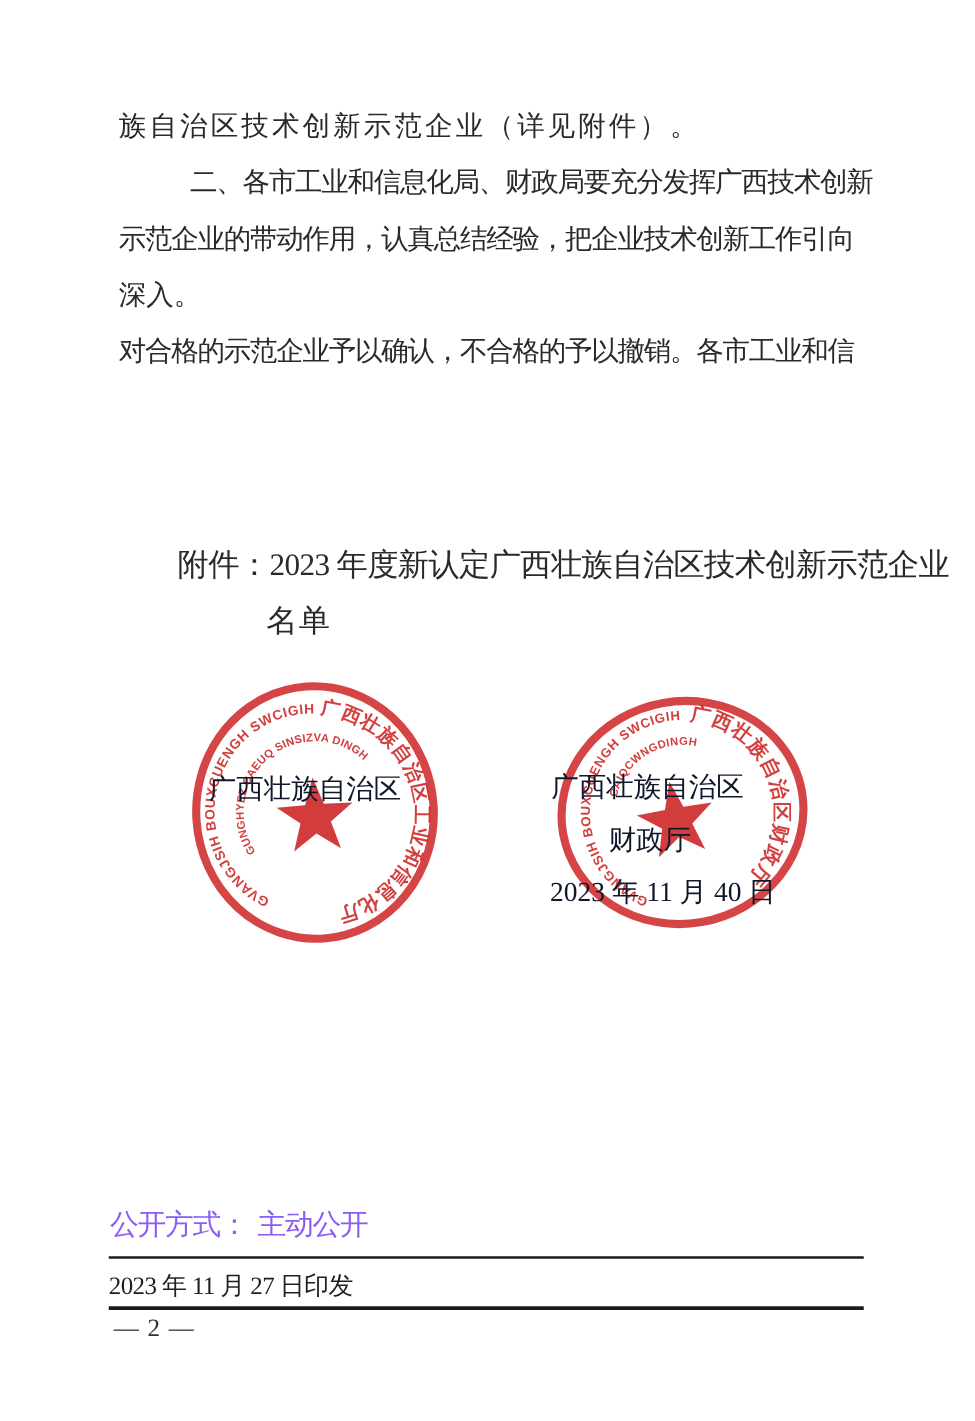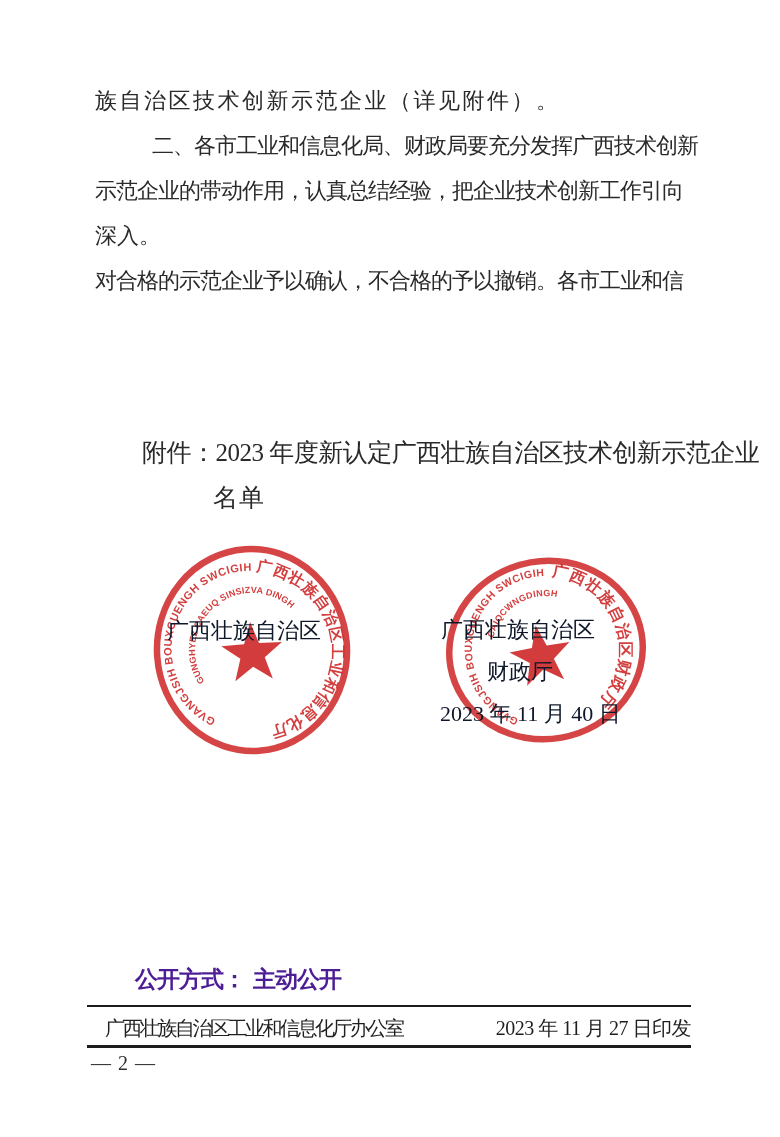--- a/index.html
+++ b/index.html
@@ -33,21 +33,21 @@
 
   .seal-overlay{position:absolute;z-index:3;font-size:22px;color:#0f172a;white-space:nowrap;}
   .lorg1{left:167px;top:616px;}
   .lorg2{left:170px;top:659px;}
   .rorg1{left:441px;top:615px;}
   .rorg2{left:487px;top:657px;}
   .seal-date{left:440px;top:699px;font-size:22px;}
 
   
   .disclosure{position:absolute;left:88px;top:964px;font-family:"Liberation Sans","DejaVu Sans",sans-serif;
-    font-weight:bold;font-size:23px;color:#4c1d95;letter-spacing:-1px;white-space:nowrap;margin-left:47px;}
+    font-weight:normal;font-size:23px;color:#8b5cf6;letter-spacing:-1px;white-space:nowrap;}
   .disclosure .val{margin-left:8px;}
   .rule{position:absolute;left:87px;width:604px;background:#1c1c1c;}
   .rule-top{top:1005px;height:2px;}
   .rule-bottom{top:1045px;height:3px;}
   .issue-row{position:absolute;left:87px;top:1012px;width:604px;display:flex;
     justify-content:space-between;align-items:center;font-size:20px;color:#1f1f1f;height:32px;}
   .issuer{padding-left:18px;letter-spacing:-2.5px;white-space:nowrap;}
   .print-date{letter-spacing:-0.5px;white-space:nowrap;}
   .page-num{position:absolute;left:91px;top:1052px;font-size:20px;letter-spacing:1px;color:#2e2e2e;}
 </style>
@@ -113,21 +113,20 @@
   <div class="seal-overlay rorg2">财政厅</div>
   <div class="seal-overlay seal-date">2023 年 11 月 40 日</div>
 
   <div class="disclosure">
     <span>公开方式：</span><span class="val">主动公开</span>
   </div>
 
   <div class="rule rule-top"></div>
 
   <div class="issue-row">
-    <span class="issuer">广西壮族自治区工业和信息化厅办公室</span>
     <span class="print-date">2023 年 11 月 27 日印发</span>
   </div>
 
   <div class="rule rule-bottom"></div>
 
   <div class="page-num">— 2 —</div>
 
 </div>
 
 </body></html>

